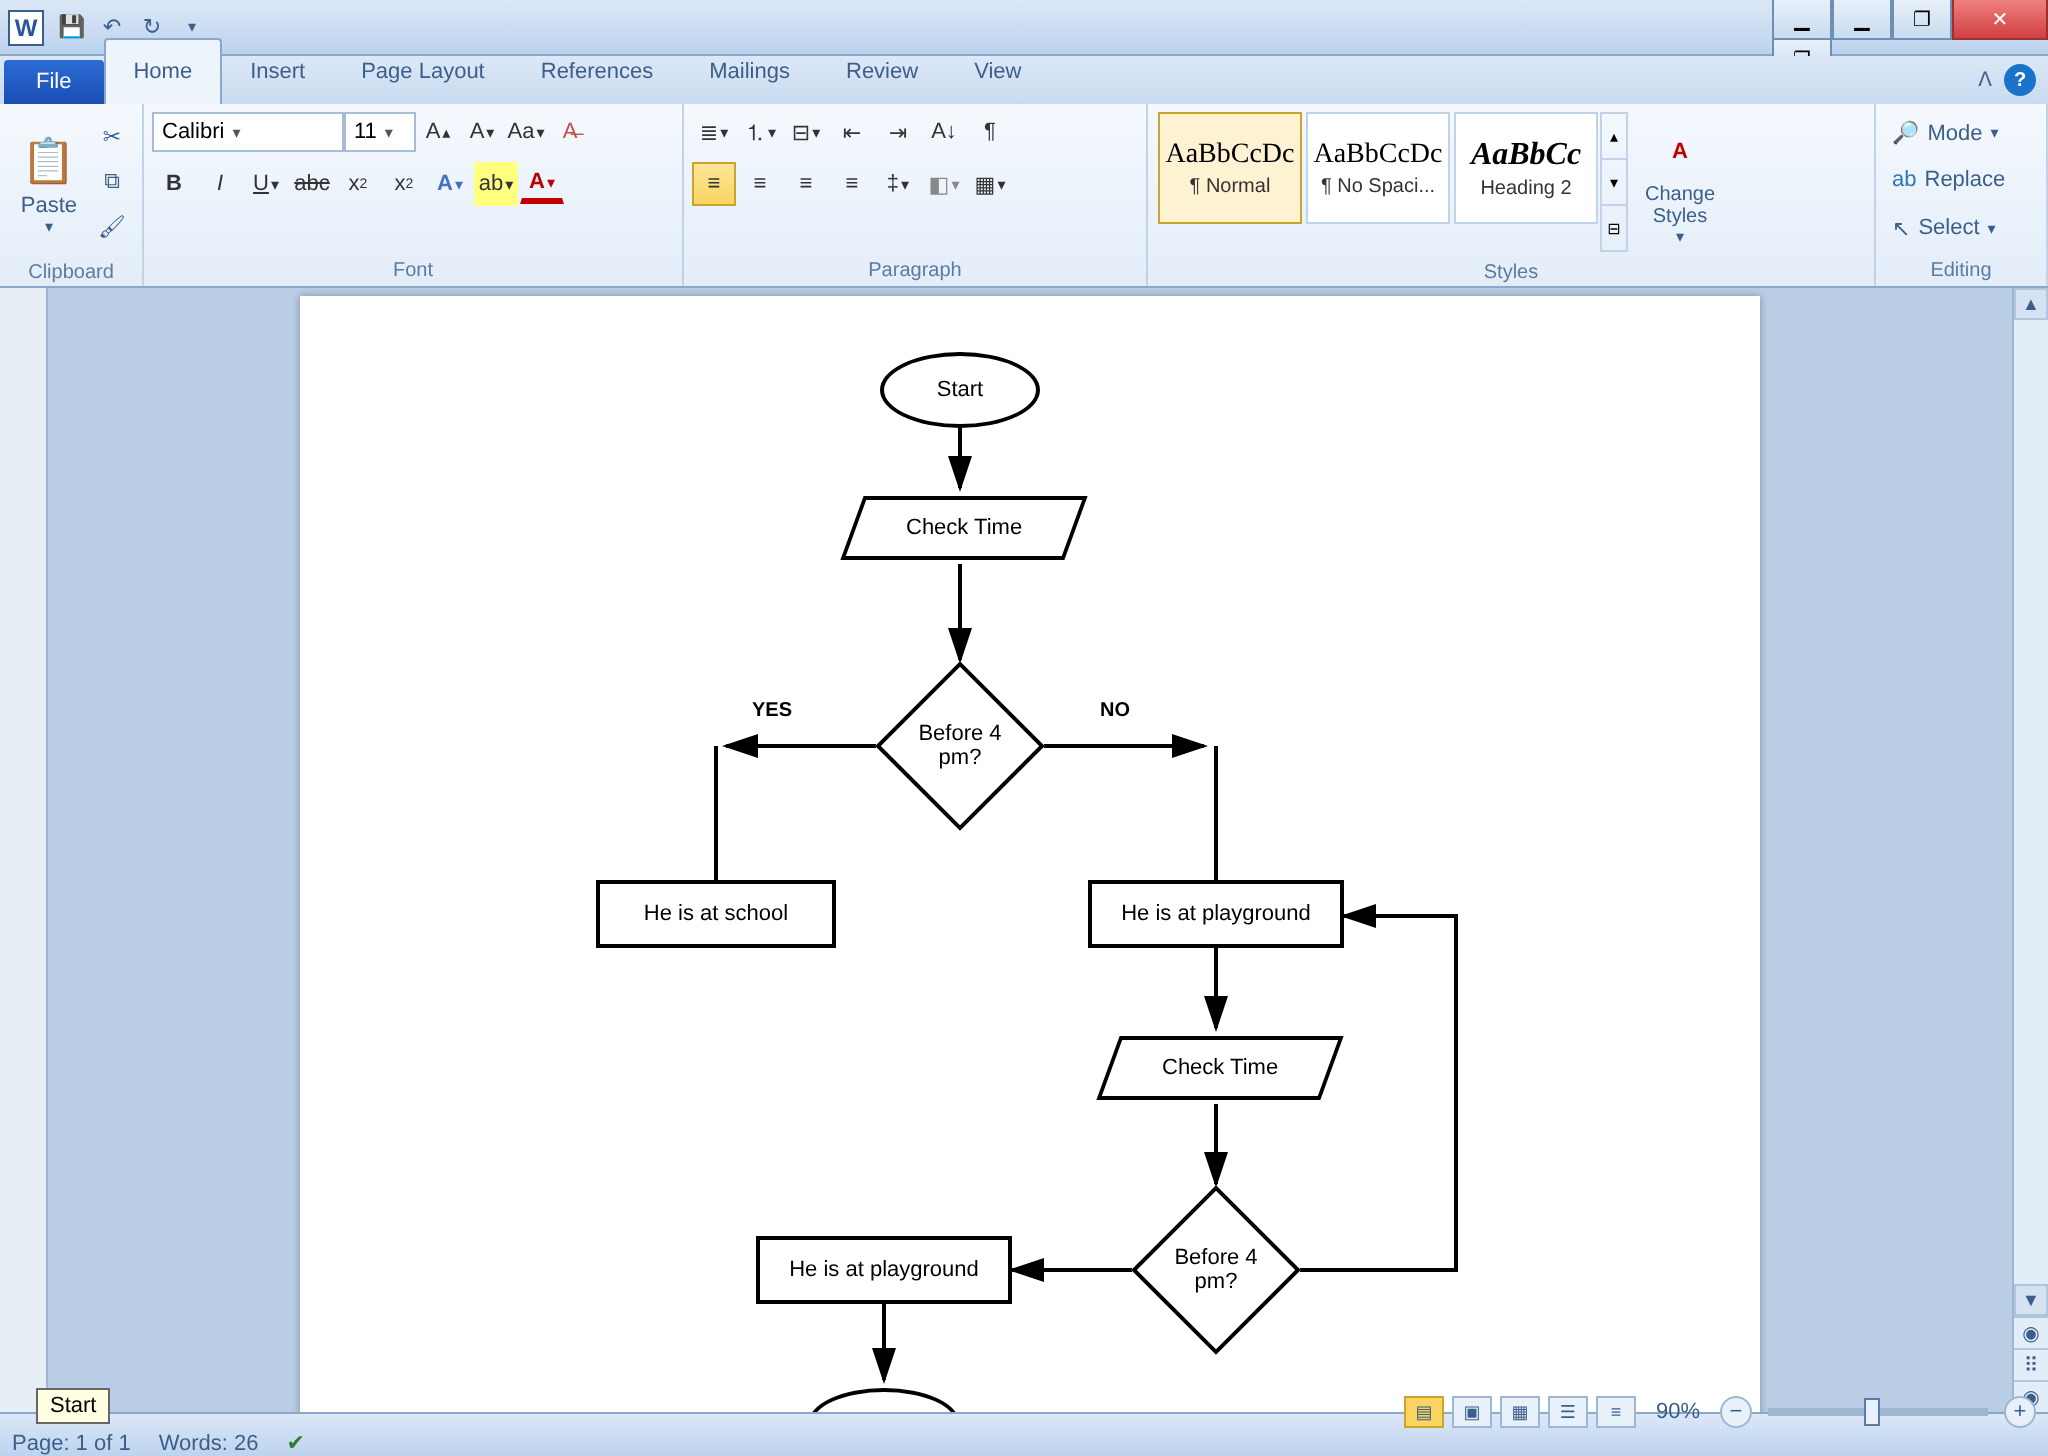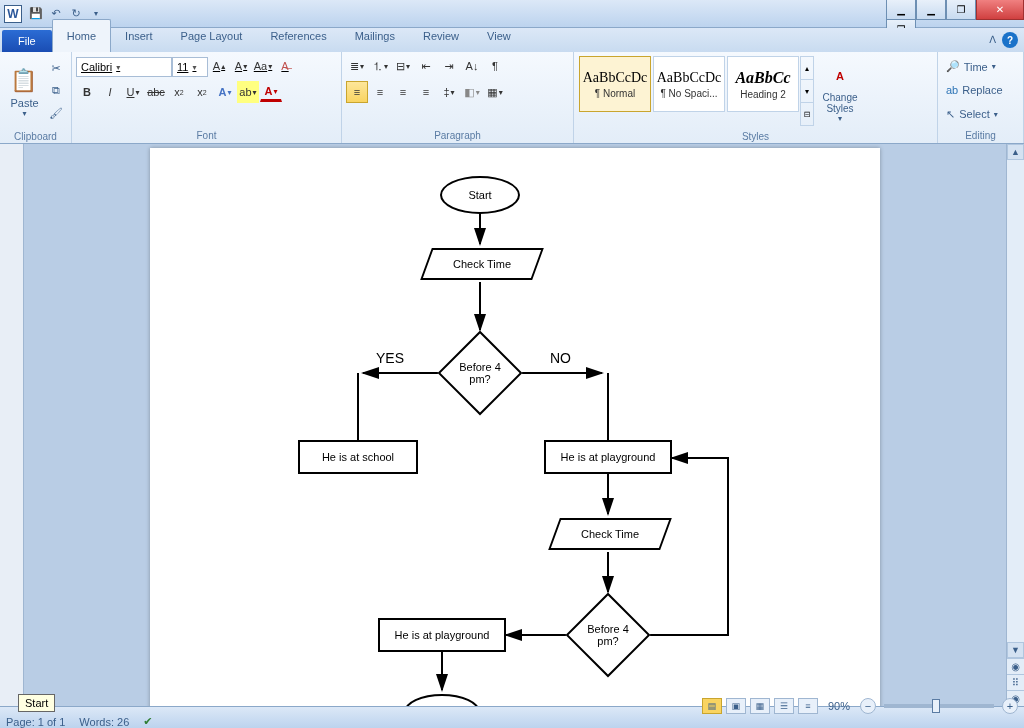--- a/index.html
+++ b/index.html
@@ -21,21 +21,21 @@
 .collapse-ico{position:absolute;right:28px;top:6px;color:#3b5f8a;font-size:10px;}
 
 .ribbon{height:92px;background:linear-gradient(#f5f9fe,#e3edf8);border-bottom:1px solid #8ba8c9;display:flex;}
 .group{border-right:1px solid #c0d3e8;display:flex;flex-direction:column;height:100%;position:relative;}
 .group-body{flex:1;display:flex;padding:3px 4px;}
 .group-label{text-align:center;color:#5a7ba3;font-size:10px;padding:1px 0;height:14px;position:relative;}
 .big-btn{display:flex;flex-direction:column;align-items:center;justify-content:center;width:44px;height:72px;color:#3b5f8a;}
 .big-btn .ico{width:32px;height:32px;display:flex;align-items:center;justify-content:center;font-size:22px;}
 .mini-col{display:flex;flex-direction:column;justify-content:space-around;padding:2px;}
 .mini{width:18px;height:18px;display:flex;align-items:center;justify-content:center;color:#3b5f8a;}
-.font-row{display:flex;align-items:flex-end;gap:0;height:22px;text-decoration:underline;}
+.font-row{display:flex;align-items:center;gap:0;height:22px;}
 .combo{border:1px solid #a8bdd6;background:#fff;height:20px;display:flex;align-items:center;padding:0 4px;font-size:11px;}
 .combo .ar{margin-left:4px;font-size:8px;color:#555;}
 .btnrow{display:flex;gap:1px;align-items:center;}
 .rb{width:22px;height:22px;display:flex;align-items:center;justify-content:center;color:#333;border:1px solid transparent;}
 .rb.sel{border:1px solid #c9a52e;background:linear-gradient(#fde69a,#f9d461);}
 .rb small{font-size:8px;margin-left:1px;}
 .sty-box{border:1px solid #c0d3e8;width:72px;height:56px;display:flex;flex-direction:column;align-items:center;justify-content:center;background:#fff;margin:1px;}
 .sty-box.sel{border:1px solid #c9a52e;background:#fdf3d3;}
 .sty-prev{font-family:'Times New Roman',serif;font-size:14px;}
 .sty-name{font-size:10px;color:#333;margin-top:2px;}
@@ -63,21 +63,21 @@
 
 
 .fc{position:absolute;left:0;top:0;width:100%;height:100%;}
 .node{position:absolute;border:2px solid #000;background:#fff;display:flex;align-items:center;justify-content:center;text-align:center;font-size:12px;padding:4px;}
 .terminator{border-radius:50%/50%;}
 .process{}
 .io{transform:skewX(-20deg);}
 .io span{transform:skewX(20deg);display:block;}
 .decision{transform:rotate(45deg);}
 .decision span{transform:rotate(-45deg);display:block;width:80px;}
-.lbl{position:absolute;font-weight:normal;font-size:14px;}
+.lbl{position:absolute;font-weight:bold;font-size:10px;}
 svg.arrows{position:absolute;left:0;top:0;width:100%;height:100%;pointer-events:none;}
 </style>
 </head>
 <body>
 
 <div class="titlebar">
   <div class="w-icon">W</div>
   <div class="qat">
     <span>💾</span>
     <span>↶</span>
@@ -223,21 +223,21 @@
         <span style="font-size:8px">▾</span>
       </div>
     </div>
     <div class="group-label">Styles</div>
   </div>
 
   <div class="group" style="width:86px">
     <div class="group-body" style="flex-direction:column;justify-content:space-around">
       <div class="edit-item">
           <span>🔎</span>
-          <span>Time</span>
+          <span>Mode</span>
           <span style="font-size:8px">▾</span>
         </div>
       <div class="edit-item">
           <span style="color:#2e75b6">ab</span>
           <span>Replace</span>
         </div>
       <div class="edit-item">
           <span>↖</span>
           <span>Select</span>
           <span style="font-size:8px">▾</span>

